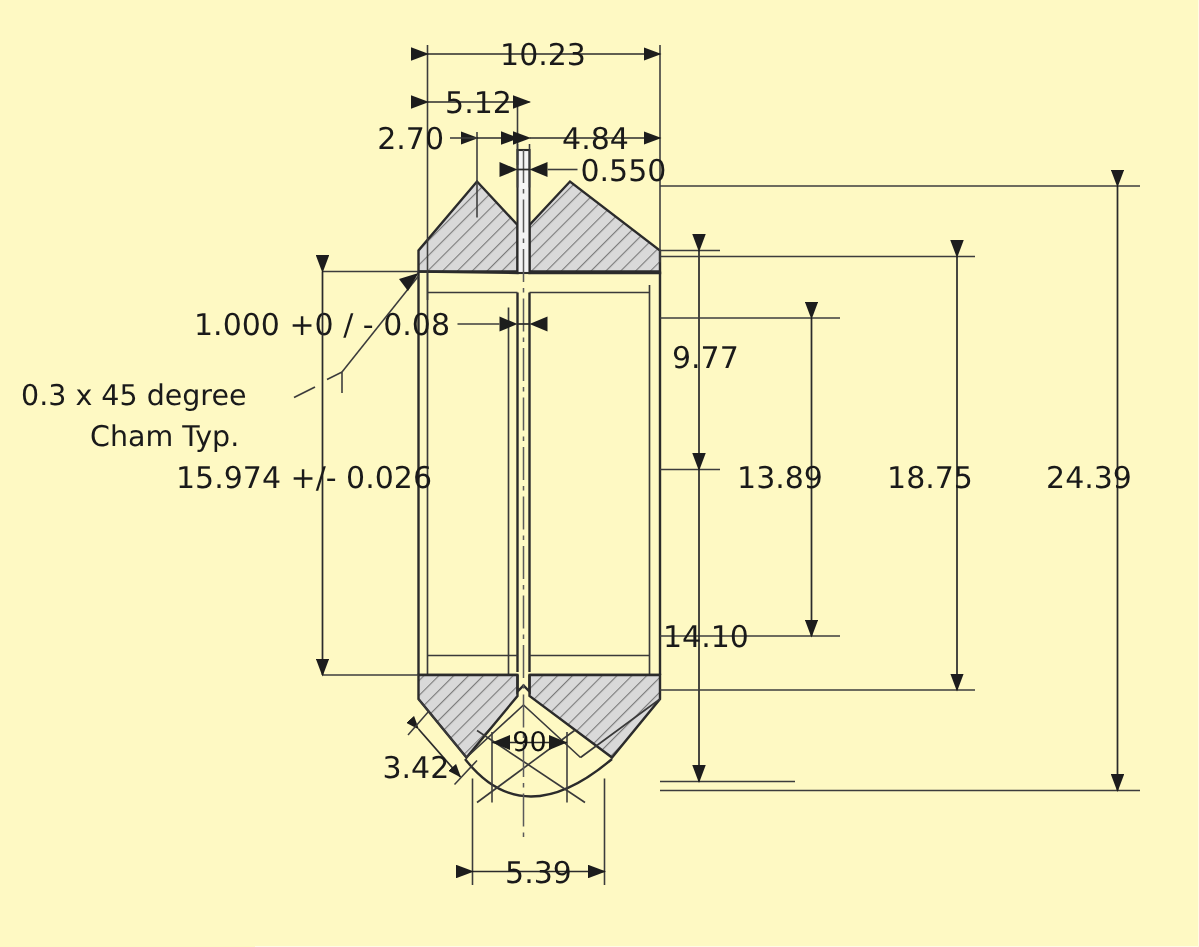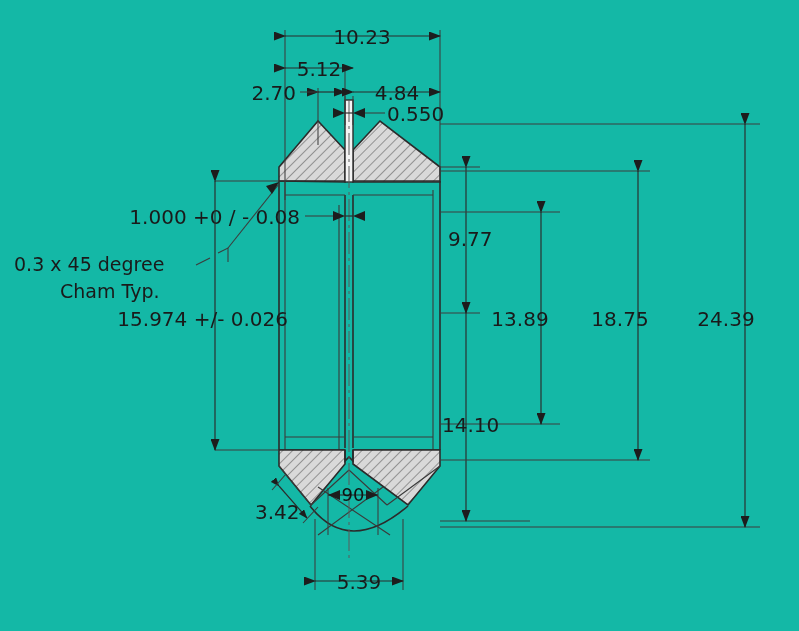--- a/index.html
+++ b/index.html
@@ -8,21 +8,21 @@
     padding: 0;
     background: #ffffff;
   }
   body {
     font-family: "DejaVu Sans", sans-serif;
   }
   #drawing-root {
     position: relative;
     width: 799px;
     height: 631px;
-    background: #14b8a6;
+    background: #fef9c3;
     overflow: hidden;
   }
   #drawing-svg {
     position: absolute;
     left: 0;
     top: 0;
     width: 799px;
     height: 631px;
     display: block;
   }

